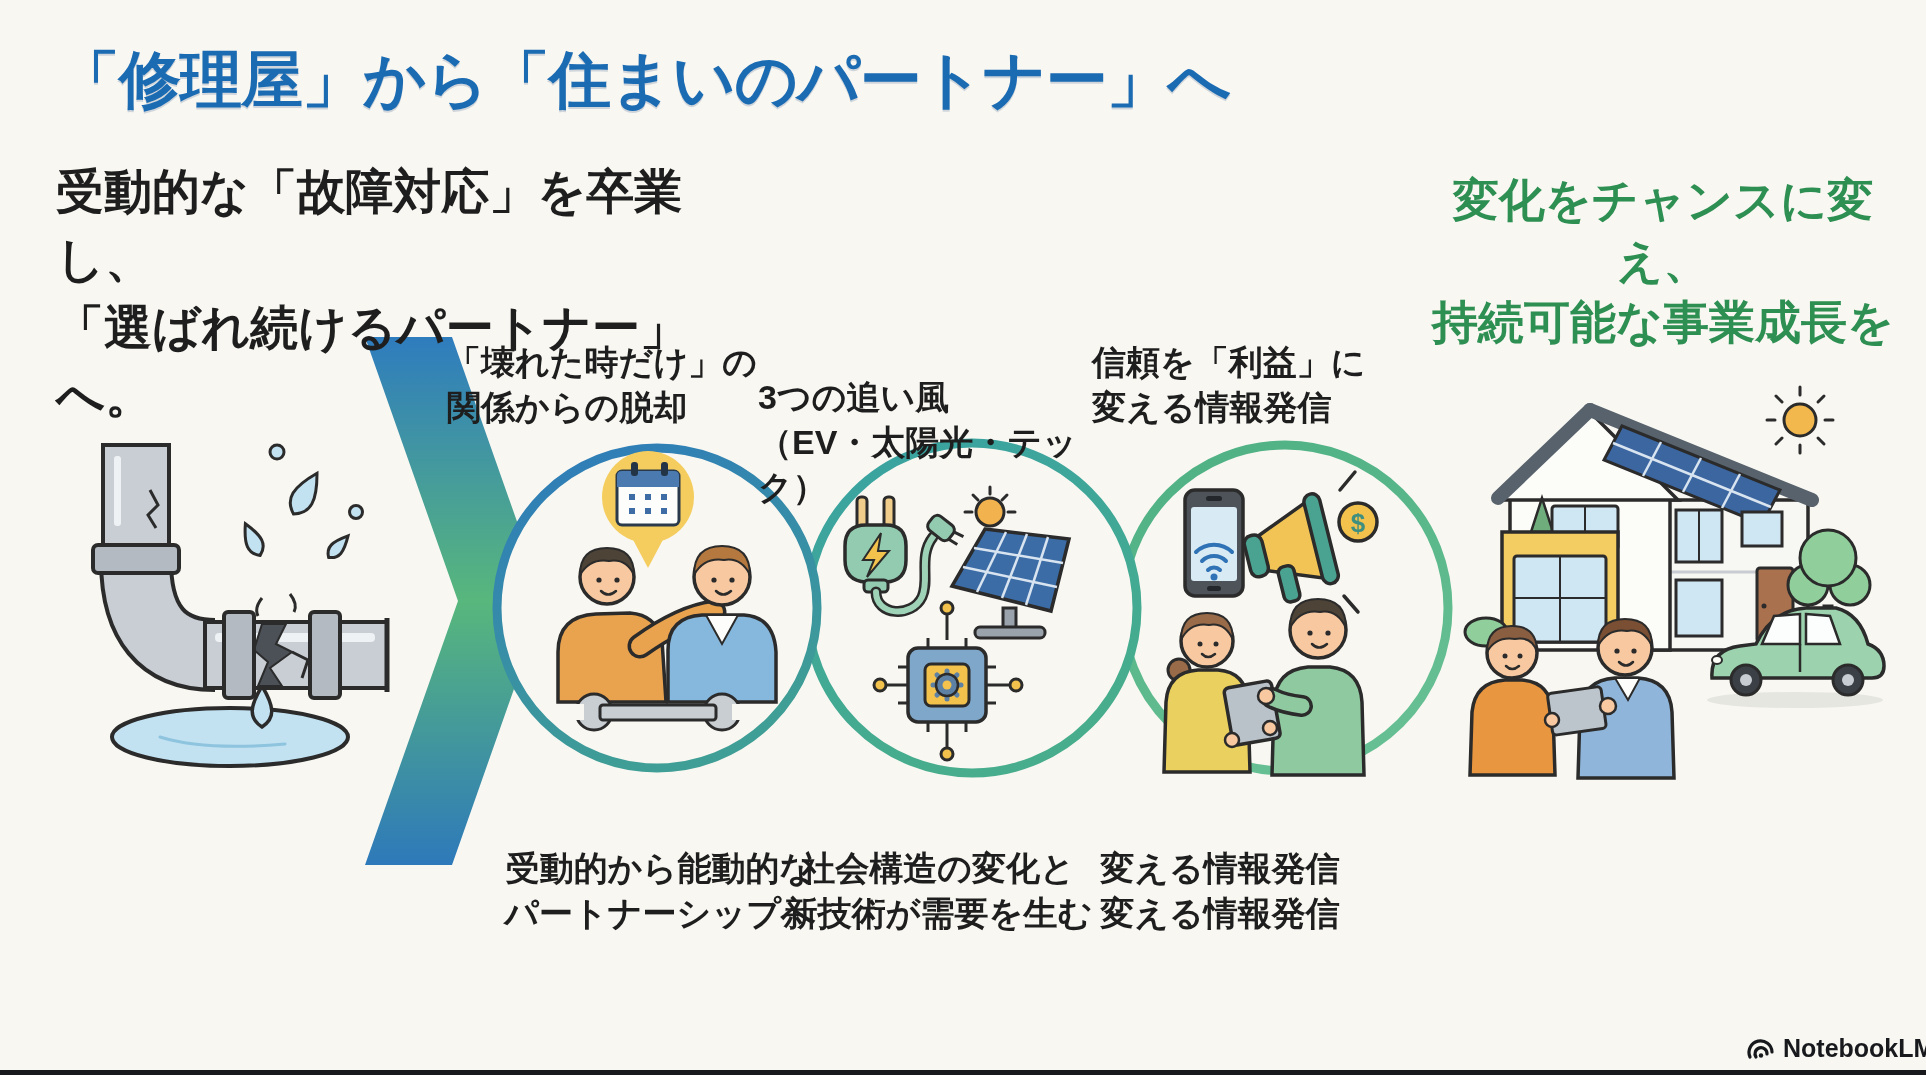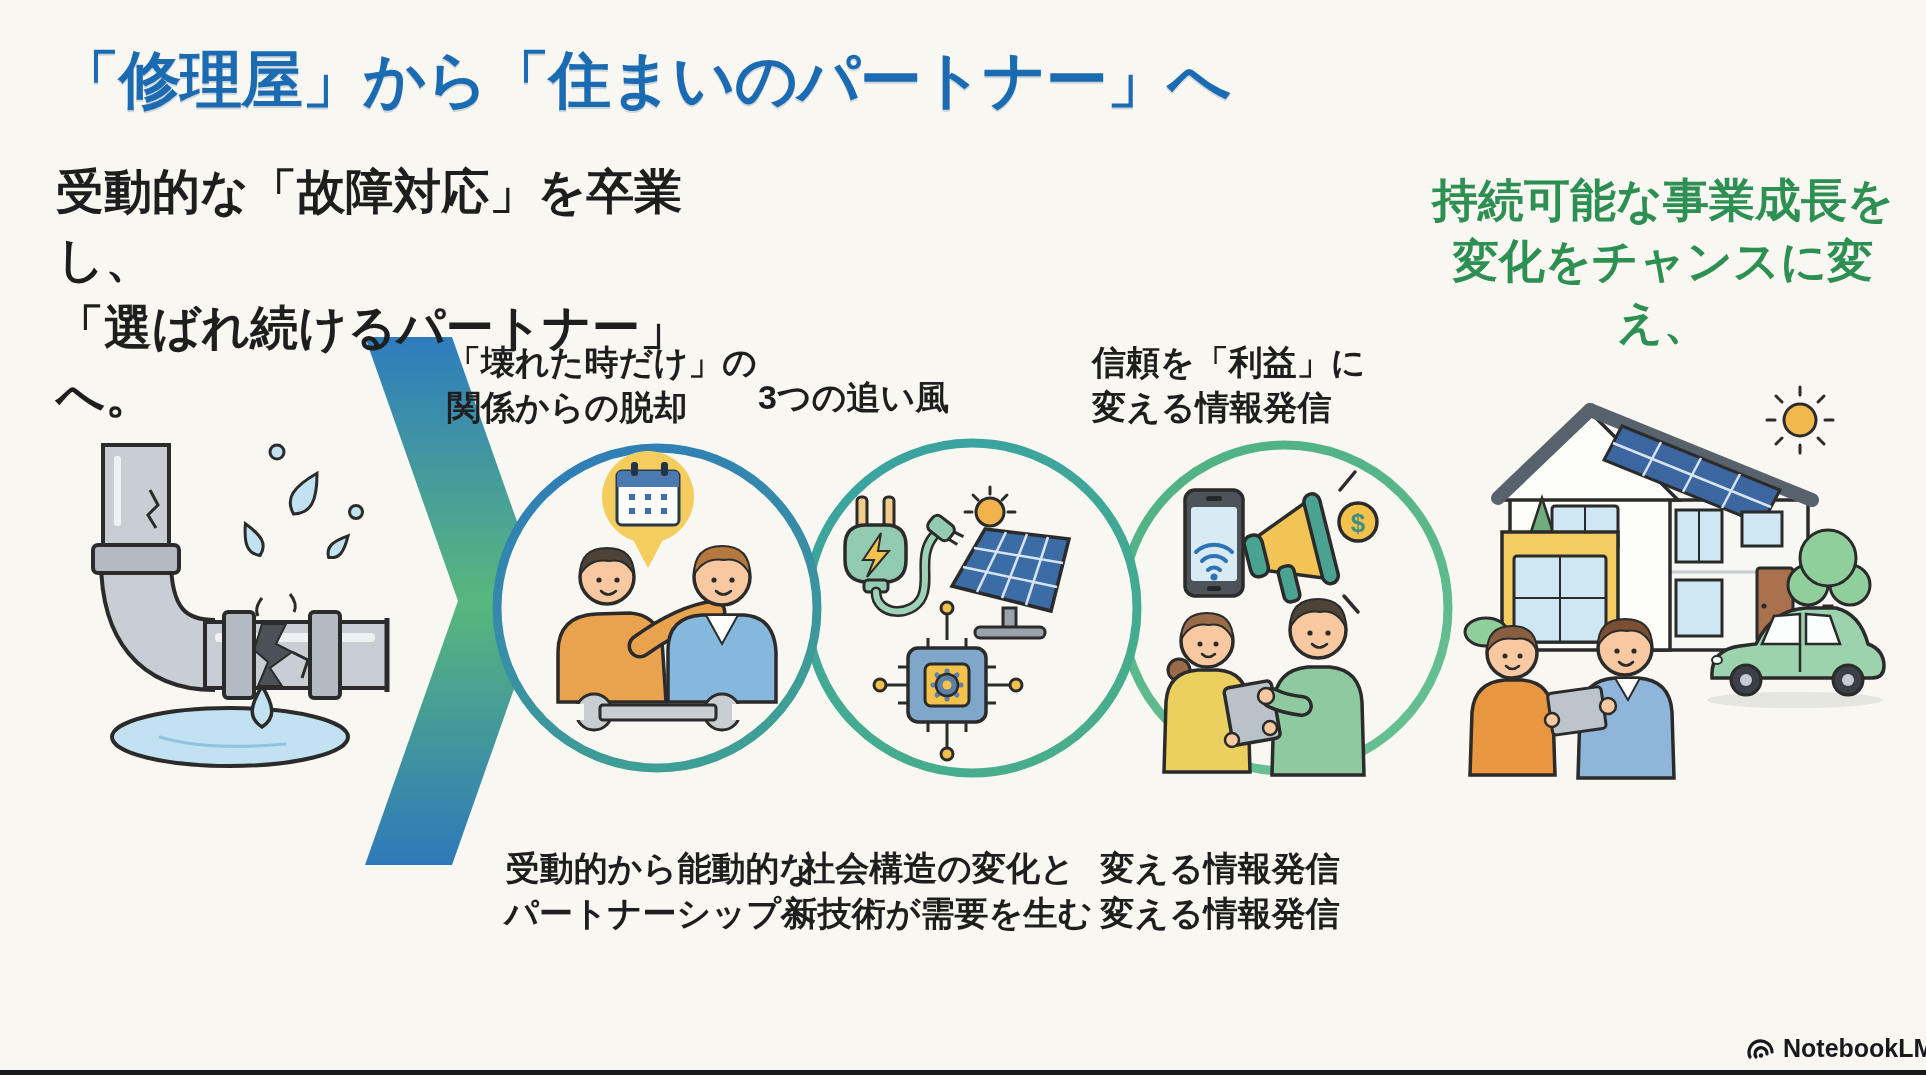--- a/index.html
+++ b/index.html
@@ -356,30 +356,31 @@
 </svg>
 
 <h1 class="abs title">「修理屋」から「住まいのパートナー」へ</h1>
 
 <div class="abs subtitle">
   <div>受動的な「故障対応」を卒業し、</div>
   <div>「選ばれ続けるパートナー」へ。</div>
 </div>
 
 <div class="abs goal">
+  <div>変化をチャンスに変え、</div>
   <div>持続可能な事業成長を</div>
-  <div>変化をチャンスに変え、</div>
 </div>
 
 <div class="abs step-title st1">
   <div>「壊れた時だけ」の</div>
   <div>関係からの脱却</div>
 </div>
 <div class="abs step-title st2">
   <div>3つの追い風</div>
+  <div>（EV・太陽光・テック）</div>
 </div>
 <div class="abs step-title st3">
   <div>信頼を「利益」に</div>
   <div>変える情報発信</div>
 </div>
 
 <div class="abs step-caption sc1">
   <div>受動的から能動的な</div>
   <div>パートナーシップへ</div>
 </div>

